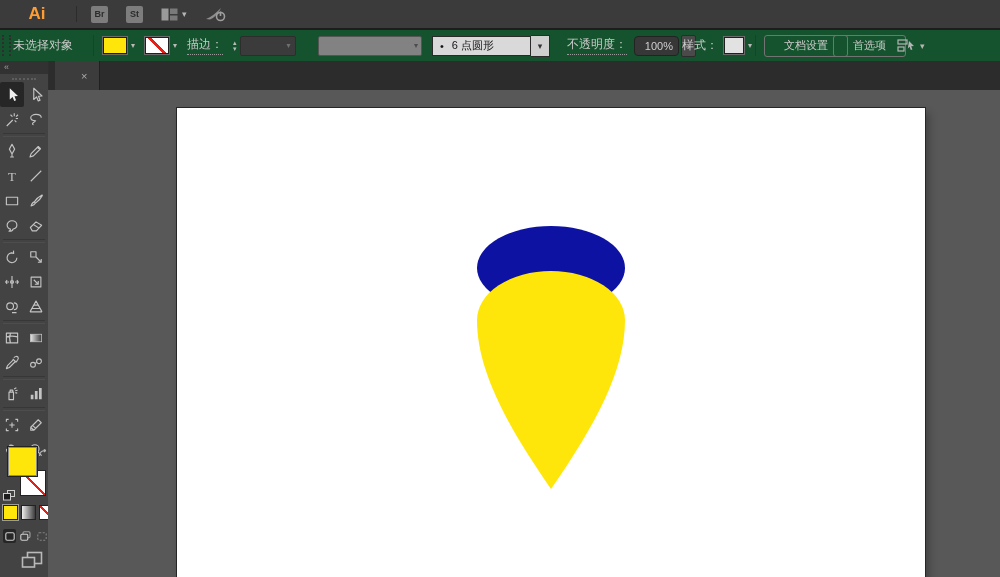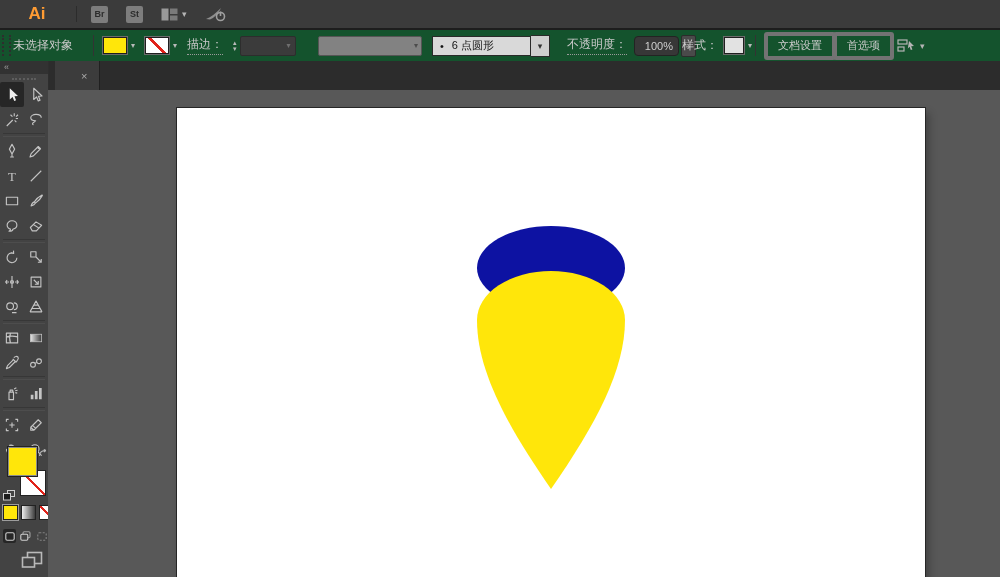--- a/index.html
+++ b/index.html
@@ -41,21 +41,21 @@
   .dd-profile .ddchev{color:#4c4c4c;margin-right:3px;}
   .brush-field{width:90px;height:18px;background:#d9d9d9;color:#141414;font-size:11px;
     display:flex;align-items:center;padding-left:7px;border:1px solid #2a2a2a;}
   .brush-chev{width:18px;height:20px;background:#cfcfcf;border:1px solid #2a2a2a;border-left:none;
     display:flex;align-items:center;justify-content:center;color:#333;font-size:9px;}
   .opacity-field{width:38px;height:18px;background:#373737;border:1px solid #232323;border-radius:4px;
     color:#cfcfcf;font-size:11px;display:flex;align-items:center;justify-content:flex-end;padding-right:5px;}
   .expander{width:13px;height:20px;display:flex;align-items:center;justify-content:center;
     color:#c0c0c0;font-size:11px;background:#4a4a4a;border:1px solid #2c2c2c;border-radius:2px;}
   .style-swatch{width:18px;height:15px;background:#e2e2e2;border:1px solid #1f1f1f;box-shadow:0 0 0 1px #6b6b6b;}
-  .bar-btn{height:20px;padding:0 10px;border:4px solid #737373;border-radius:3px;color:#cccccc;
+  .bar-btn{height:20px;padding:0 19px;border:1px solid #737373;border-radius:3px;color:#cccccc;
     font-size:11px;display:flex;align-items:center;justify-content:center;}
   
   .tabstrip{position:absolute;left:48px;top:61px;right:0;height:29px;background:#2c2c2c;display:flex;}
   .doctab{margin-left:7px;height:29px;background:var(--tab-bg,#3c3c3c);display:flex;align-items:center;
     padding:0 12px;color:#c9c9c9;font-size:12px;border-right:1px solid #202020;}
   .doctab .close{margin-left:14px;color:#aaaaaa;font-size:11px;}
   
   .toolbar{position:absolute;left:0;top:61px;width:48px;bottom:0;background:var(--panel-bg,#434343);
     border-right:1px solid #2e2e2e;}
   .tb-head{height:13px;background:#323232;color:#9d9d9d;font-size:9px;line-height:12px;padding-left:4px;}

